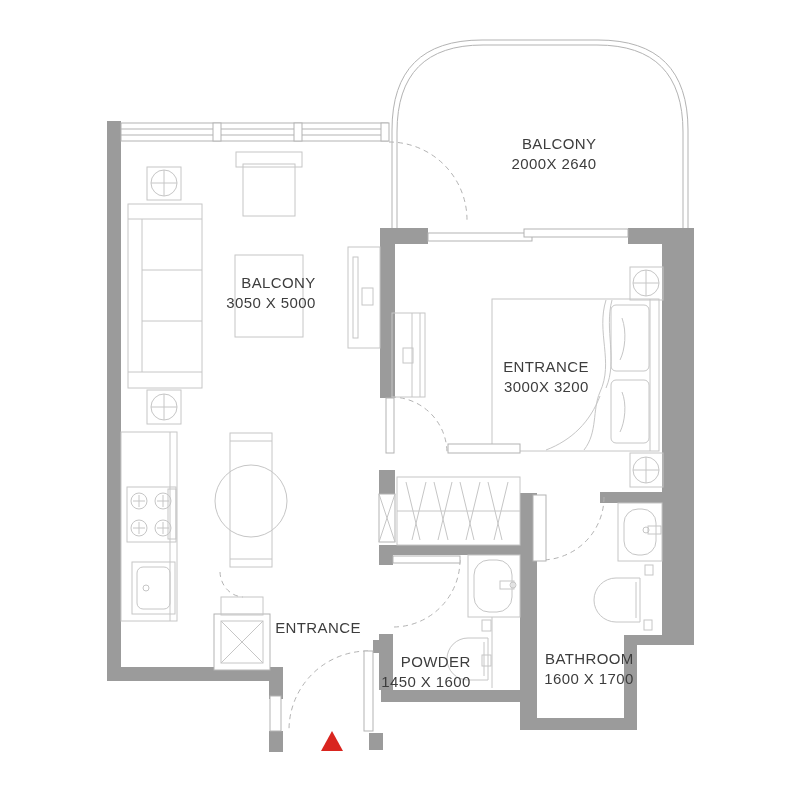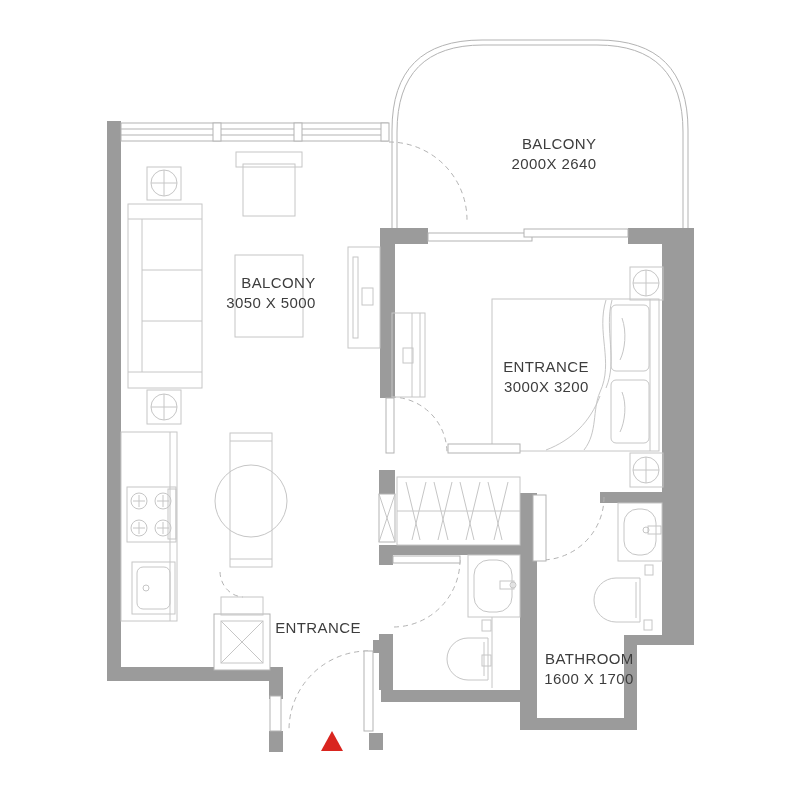--- a/index.html
+++ b/index.html
@@ -219,20 +219,24 @@
     <span>BALCONY</span>
       <span>3050 X 5000</span>
   </div>
   <div class="room-label" style="left:546px;top:376px;">
     <span>ENTRANCE</span>
       <span>3000X 3200</span>
   </div>
   <div class="room-label" style="left:318px;top:628px;">
     <span>ENTRANCE</span>
   </div>
+  <div class="room-label" style="left:426px;top:671px;">
+    <span>POWDER</span>
+      <span>1450 X 1600</span>
+  </div>
   <div class="room-label" style="left:577px;top:668px;padding-left:24px;">
     <span>BATHROOM</span>
       <span>1600 X 1700</span>
   </div>
 
   <div id="entry-marker"></div>
 
 </div>
 
 </body></html>

